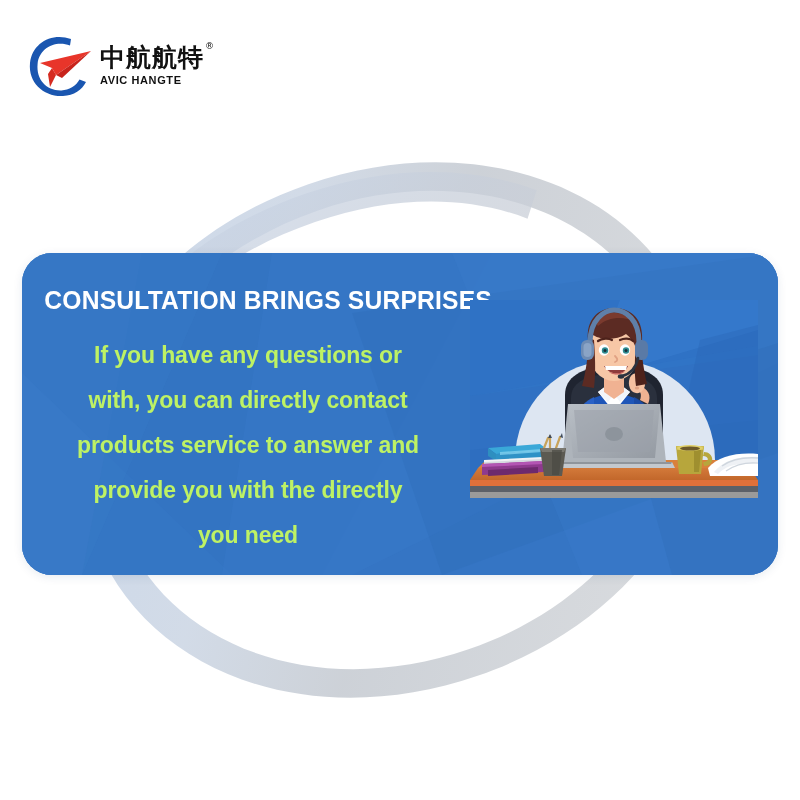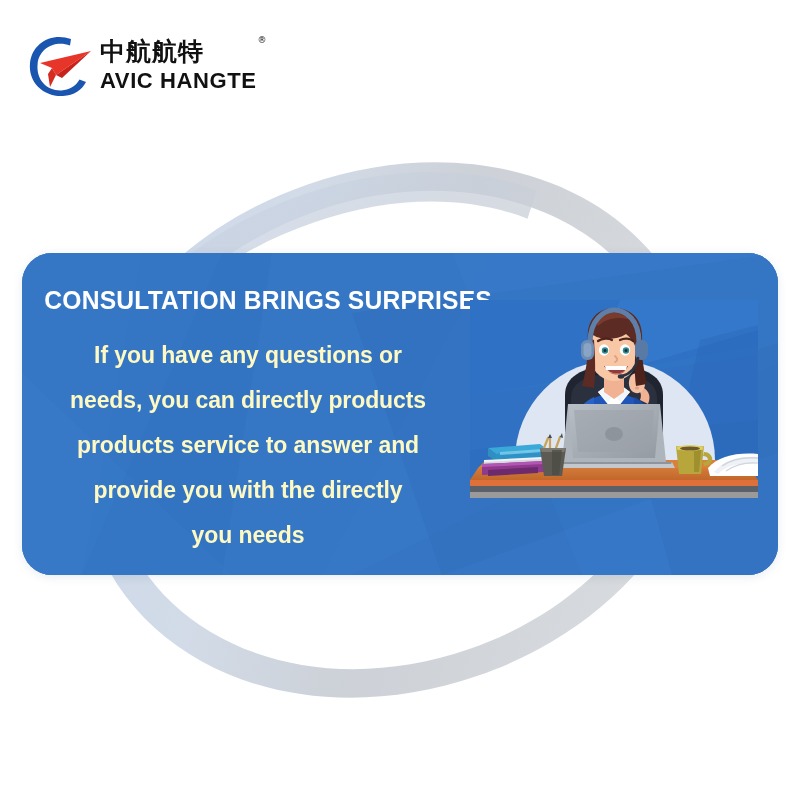--- a/index.html
+++ b/index.html
@@ -18,41 +18,41 @@
   
   .logo{position:absolute;left:22px;top:28px;width:215px;height:74px;z-index:5;
         display:flex;align-items:center;gap:2px;}
   .logo-mark{position:relative;width:74px;height:70px;flex:0 0 74px;}
   .logo-text{display:flex;flex-direction:column;justify-content:center;
              margin-left:2px;padding-top:2px;}
   .logo-cn{position:relative;font-family:"DejaVu Sans", sans-serif;
            font-size:25px;font-weight:700;color:#111;letter-spacing:1px;
            line-height:1.05;white-space:nowrap;}
   .logo-reg{position:absolute;top:-3px;right:-11px;font-size:9px;font-weight:400;color:#111;}
-  .logo-en{font-family:"Liberation Sans", sans-serif;font-size:22px;font-weight:700;
+  .logo-en{font-family:"Liberation Sans", sans-serif;font-size:11px;font-weight:700;
            color:#111;letter-spacing:0.6px;line-height:1.15;margin-top:3px;white-space:nowrap;}
 
   
   .card{position:absolute;left:22px;top:253px;width:756px;height:322px;
         background:#3575c4;border-radius:30px;overflow:hidden;z-index:4;
         box-shadow:0 2px 10px rgba(20,60,110,.10);}
   .card-bg{position:absolute;inset:0;z-index:0;}
 
   .card-copy{position:absolute;left:0;top:0;width:452px;height:322px;z-index:3;
              display:flex;flex-direction:column;padding:0;box-sizing:border-box;}
 
   .headline{margin:34px 0 0 0;padding:0 8px 0 24px;
             font-family:"Liberation Sans", sans-serif;
             font-size:26.5px;font-weight:700;color:#ffffff;
             letter-spacing:0.2px;line-height:1;
             transform:scaleX(.93);transform-origin:left center;white-space:nowrap;}
 
   .bodycopy{margin:19px 0 0 0;padding:0 26px 0 26px;text-align:center;
             font-family:"Liberation Sans", sans-serif;
-            font-size:23px;font-weight:700;color:#fef9c3;
+            font-size:23px;font-weight:700;color:#bef264;
             line-height:45px;letter-spacing:-0.1px;}
   .bodycopy span{display:block;}
 
   
   .illus{position:absolute;left:470px;top:300px;width:288px;height:198px;z-index:6;
          overflow:hidden;}
 </style>
 </head>
 <body>
 
@@ -140,24 +140,24 @@
       <path d="M 430,0 L 756,0 L 756,322 L 560,322 Z" fill="#3b7ecd" opacity=".30"></path>
       <path d="M 0,0 L 200,0 L 60,322 L 0,322 Z" fill="#3b7dca" opacity=".28"></path>
       <path d="M 600,140 L 756,90 L 756,322 L 650,322 Z" fill="#2e69b4" opacity=".30"></path>
     </svg>
 
     <div class="card-copy">
       <h1 class="headline">CONSULTATION BRINGS SURPRISES</h1>
 
       <div class="bodycopy">
         <span>If you have any questions or</span>
-        <span>needs, you can directly products</span>
+        <span>with, you can directly contact</span>
         <span>products service to answer and</span>
         <span>provide you with the directly</span>
-        <span>you needs</span>
+        <span>you need</span>
       </div>
     </div>
   </div>
 
   <div class="illus">
     <svg width="288" height="198" viewBox="0 0 288 198" aria-hidden="true">
       <defs>
         <clipPath id="illusClip">
             <rect x="0" y="0" width="288" height="198" rx="0"></rect>
           </clipPath>

